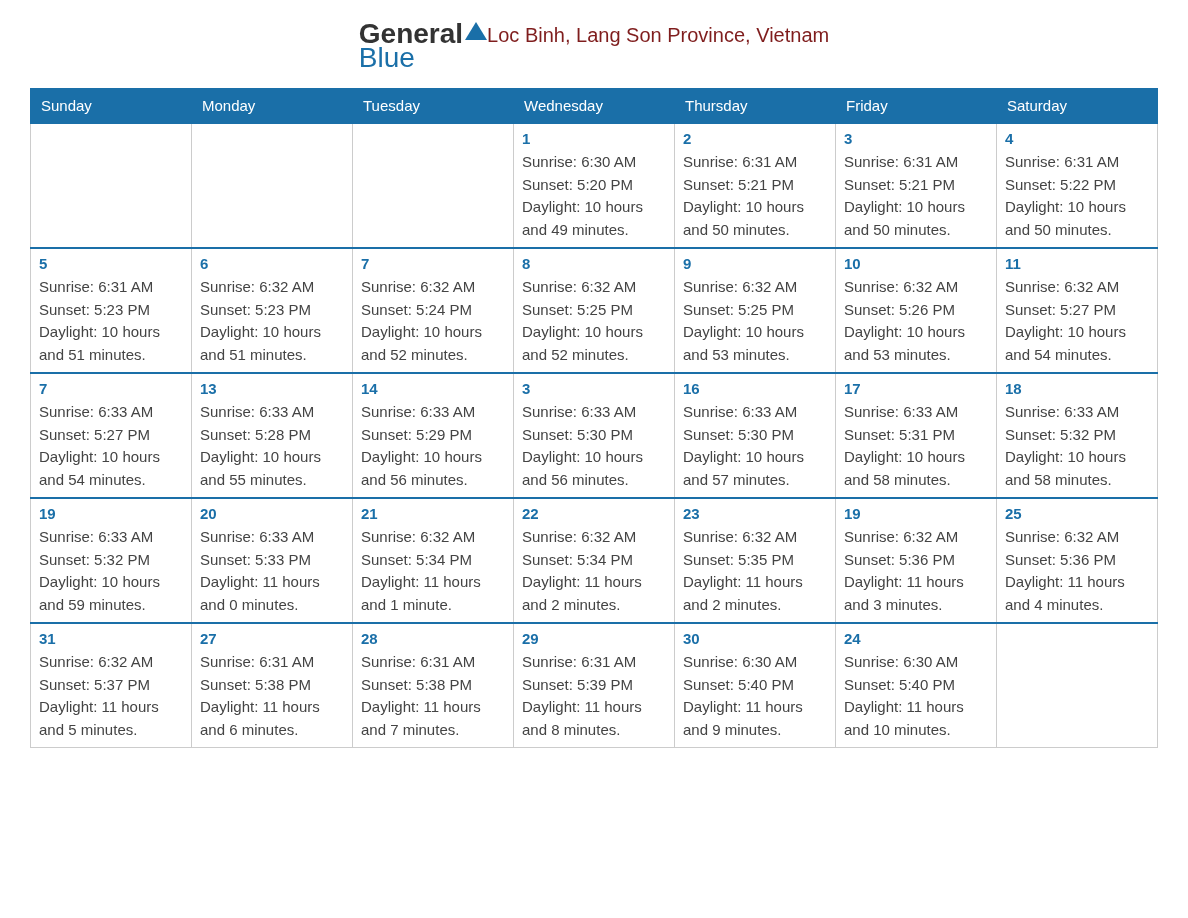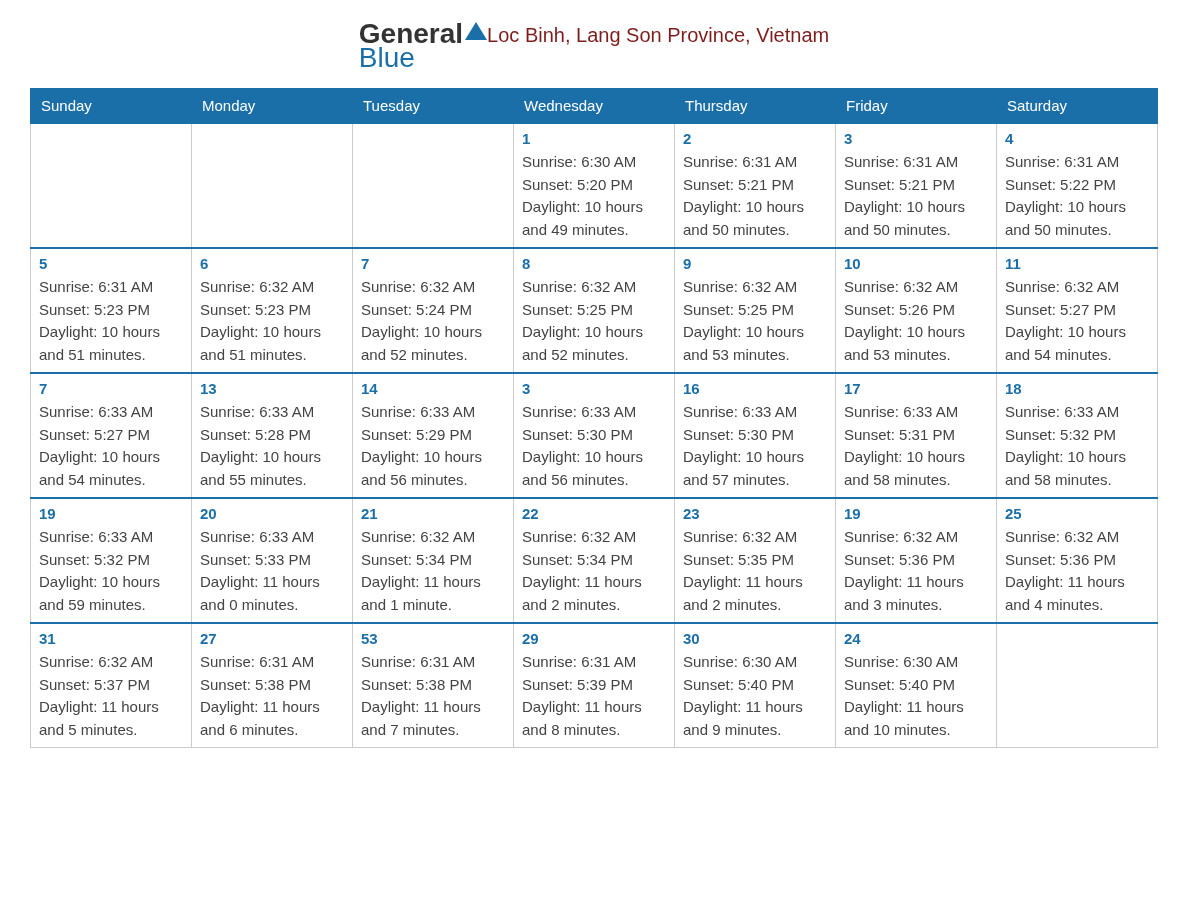--- a/index.html
+++ b/index.html
@@ -309,21 +309,21 @@
 and 5 minutes.</div>
         </td>
         <td>
           <span class="day-num">27</span>
           <div class="day-info" style="white-space: pre-line;">Sunrise: 6:31 AM
 Sunset: 5:38 PM
 Daylight: 11 hours
 and 6 minutes.</div>
         </td>
         <td>
-          <span class="day-num">53</span>
+          <span class="day-num">28</span>
           <div class="day-info" style="white-space: pre-line;">Sunrise: 6:31 AM
 Sunset: 5:38 PM
 Daylight: 11 hours
 and 7 minutes.</div>
         </td>
         <td>
           <span class="day-num">29</span>
           <div class="day-info" style="white-space: pre-line;">Sunrise: 6:31 AM
 Sunset: 5:39 PM
 Daylight: 11 hours

